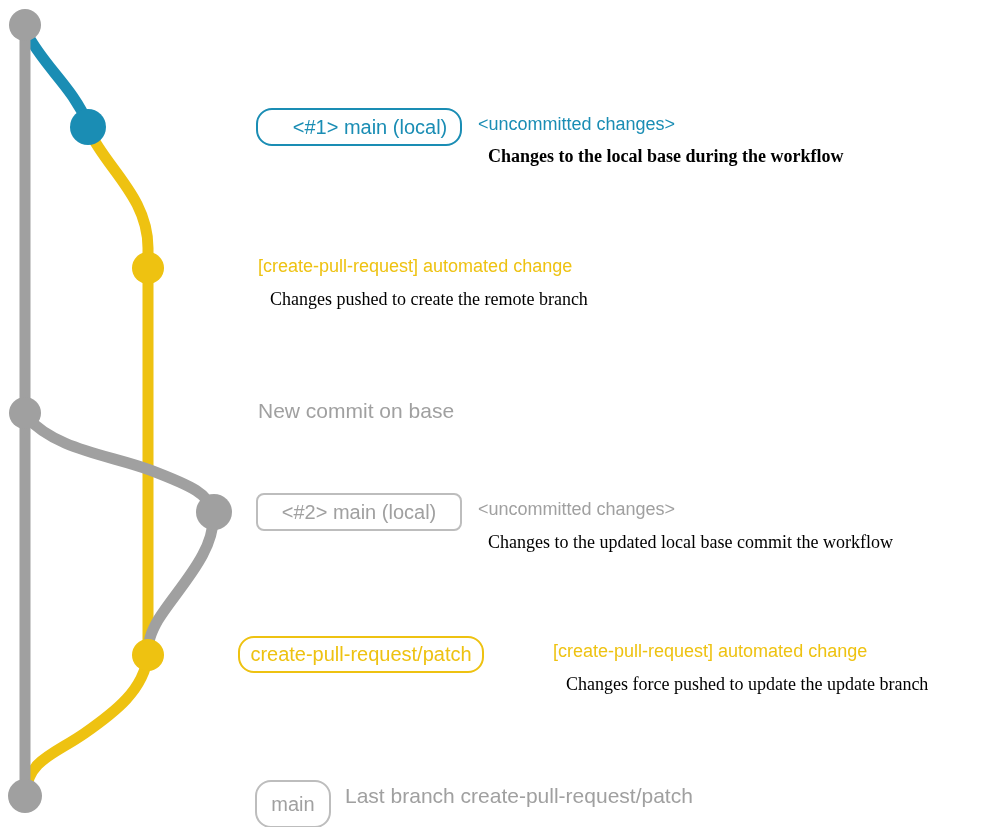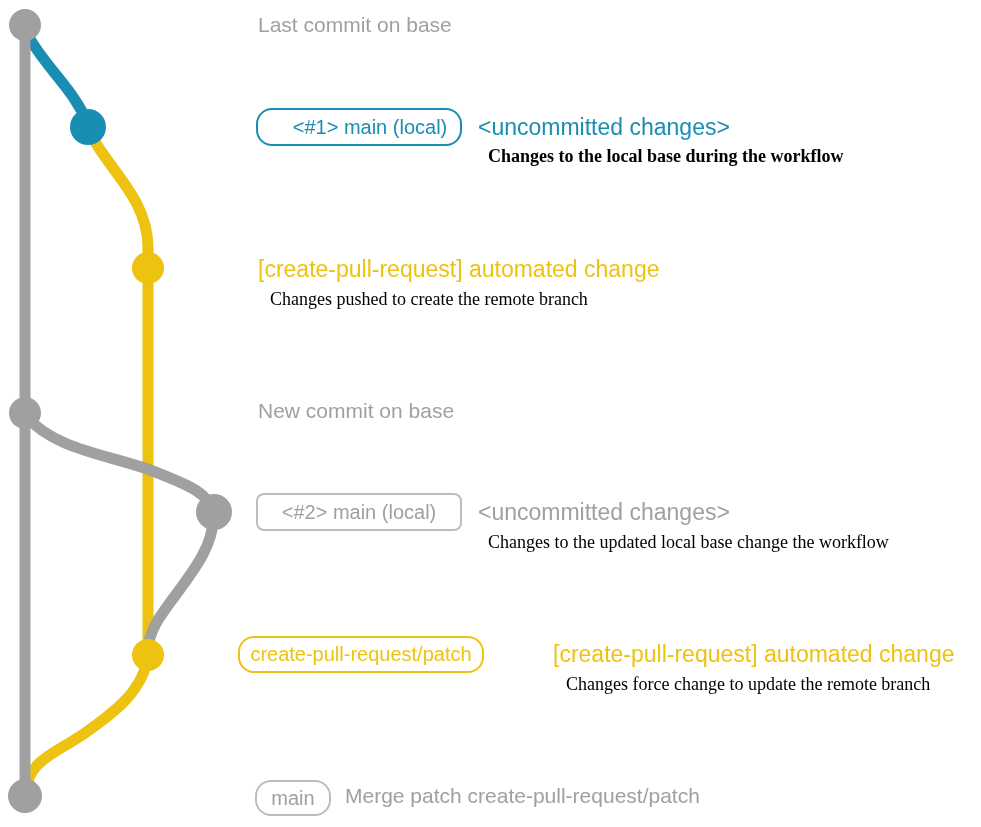--- a/index.html
+++ b/index.html
@@ -20,21 +20,21 @@
   .fill-blue   { fill: var(--blue); }
   .fill-yellow { fill: var(--yellow); }
 
   .abs { position: absolute; white-space: nowrap; }
 
   .note-label {
     font-size: 21px;
     color: var(--text_gray);
   }
   .heading {
-    font-size: 23px;
+    font-size: 18px;
     font-weight: 400;
   }
   .heading.blue   { color: var(--blue); }
   .heading.yellow { color: var(--yellow); }
   .heading.gray   { color: var(--text_gray); }
 
   .desc {
     font-family: "Liberation Serif", serif;
     font-size: 18px;
     color: var(--desc_color);
@@ -69,35 +69,34 @@
 
     <circle cx="25" cy="25" r="16" class="fill-gray"></circle>
     <circle cx="88" cy="127" r="18" class="fill-blue"></circle>
     <circle cx="148" cy="268" r="16" class="fill-yellow"></circle>
     <circle cx="25" cy="413" r="16" class="fill-gray"></circle>
     <circle cx="214" cy="512" r="18" class="fill-gray"></circle>
     <circle cx="148" cy="655" r="16" class="fill-yellow"></circle>
     <circle cx="25" cy="796" r="17" class="fill-gray"></circle>
   </svg>
 
-  <div class="abs note-label" style="left:258px; top:13px;">Last commit on base</div>
 
   <div class="abs badge blue" style="left:256px; top:108px; width:206px; height:38px;">&lt;#1&gt; main (local)</div>
   <div class="abs heading blue" style="left:478px; top:114px;">&lt;uncommitted changes&gt;</div>
   <div class="abs desc" style="left:488px; top:146px;font-weight:bold;">Changes to the local base during the workflow</div>
 
   <div class="abs heading yellow" style="left:258px; top:256px;">[create-pull-request] automated change</div>
   <div class="abs note-label" style="left:258px; top:399px;">New commit on base</div>
 
   <div class="abs desc" style="left:270px; top:289px;">Changes pushed to create the remote branch</div>
 
   <div class="abs badge gray" style="left:256px; top:493px; width:206px; height:38px;border-radius:8px;">&lt;#2&gt; main (local)</div>
   <div class="abs heading gray" style="left:478px; top:499px;">&lt;uncommitted changes&gt;</div>
-  <div class="abs desc" style="left:488px; top:532px;">Changes to the updated local base change the workflow</div>
+  <div class="abs desc" style="left:488px; top:532px;">Changes to the updated local base commit the workflow</div>
 
   <div class="abs badge yellow" style="left:238px; top:636px; width:246px; height:37px;">create-pull-request/patch</div>
   <div class="abs heading yellow" style="left:553px; top:641px;">[create-pull-request] automated change</div>
-  <div class="abs desc" style="left:566px; top:674px;">Changes force change to update the remote branch</div>
+  <div class="abs desc" style="left:566px; top:674px;">Changes force pushed to update the update branch</div>
 
-  <div class="abs badge gray" style="left:255px; top:780px; width:76px; height:36px;">main</div>
-  <div class="abs note-label" style="left:345px; top:784px;">Merge patch create-pull-request/patch</div>
+  <div class="abs badge gray" style="left:255px; top:780px; width:76px; height:48px;">main</div>
+  <div class="abs note-label" style="left:345px; top:784px;">Last branch create-pull-request/patch</div>
 
 </div>
 
 </body></html>

